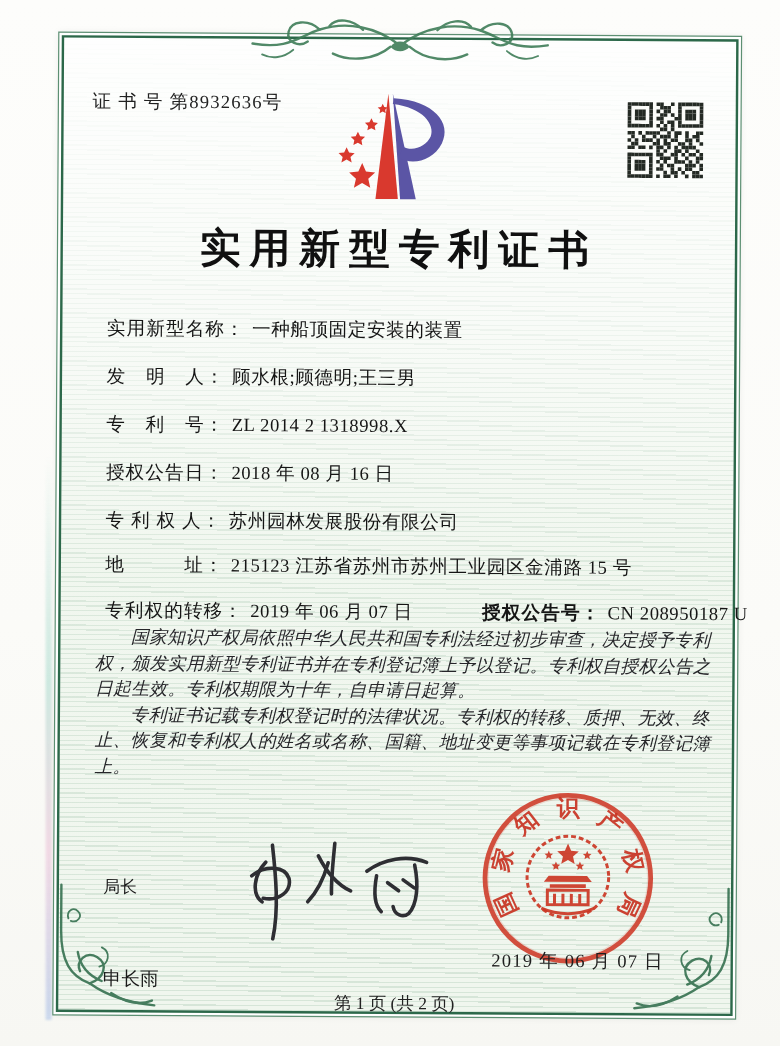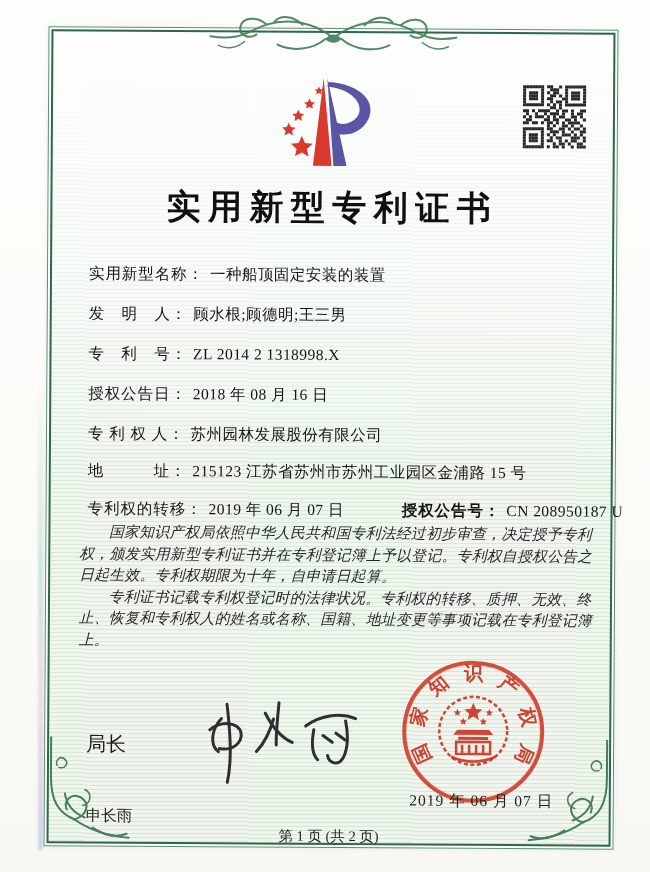--- a/index.html
+++ b/index.html
@@ -49,21 +49,21 @@
   .row .lab{letter-spacing:.06em;}
   .row .val{margin-left:6px;letter-spacing:.03em;}
   .r0{top:232px}.r1{top:272px}.r2{top:312px}.r3{top:352px}.r4{top:392px}.r5{top:429px}.r6{top:467px}
   .col2{margin-left:54px;font-weight:bold;}
 
   .body-text{position:absolute;left:29px;top:490px;width:518px;
              font-style:italic;font-size:14.8px;line-height:21.5px;color:#26262a;
              letter-spacing:.02em;}
   .body-text p{margin:0;text-indent:2em;}
 
-  .sign-role{position:absolute;left:37px;top:699px;font-size:20px;color:#1a1a1a;}
+  .sign-role{position:absolute;left:37px;top:699px;font-size:14px;color:#1a1a1a;}
   .sign-name{position:absolute;left:37px;top:774px;font-size:15.5px;color:#1a1a1a;}
   .sign-script{position:absolute;left:139px;top:662px;width:190px;height:95px;}
 
   .seal{position:absolute;left:351px;top:625px;width:146px;height:146px;}
   .seal-ring{position:absolute;inset:2px;border-radius:50%;border:4px solid rgba(205,56,38,.88);
              box-shadow:0 0 0 1px rgba(205,56,38,.15) inset;}
   .seal-char{position:absolute;font-size:19px;font-weight:700;color:rgba(200,50,34,.92);}
   .seal-emblem{position:absolute;left:33px;top:30px;width:80px;height:84px;}
   .seal-date{position:absolute;left:340px;top:757px;width:185px;text-align:center;
              font-size:15.5px;letter-spacing:1px;color:#1e1e1e;}
@@ -120,20 +120,21 @@
         <path d="M64,88 c-12,-4 -16,-16 -6,-22 c9,-5 18,3 14,12"></path>
         <path d="M46,96 c-12,8 -24,10 -34,6"></path>
         <path d="M74,62 c-2,12 -10,20 -20,24"></path>
         <path d="M56,74 c-8,-2 -10,-12 -2,-16" stroke-width="1.5"></path>
         <path d="M80,36 c-6,2 -10,-4 -6,-8 c4,-4 10,0 8,6" stroke-width="1.5"></path>
       </g>
     </svg>
 
     <div class="content">
 
+      <div class="cert-no">证 书 号 第8932636号</div>
 
       <svg class="logo" viewBox="0 0 120 104">
         <polygon points="53,4 62,98 42,98" fill="#d9392e"></polygon>
         <polygon points="57,4 78,98 64,98" fill="#5b55a5"></polygon>
         <path d="M58,8 C94,10 110,30 101,48 C93,64 74,68 63,61 L66,51 C75,56 87,51 91,42 C95,31 84,16 57,13 Z" fill="#5b55a5"></path>
         <g fill="#d9392e">
           <polygon points="30,66 33.4,73.6 41.6,74.4 35.5,80 37.3,88 30,83.8 22.7,88 24.5,80 18.4,74.4 26.6,73.6"></polygon>
           <polygon points="16,52 18.2,56.6 23.2,57.2 19.5,60.6 20.6,65.6 16,63 11.4,65.6 12.5,60.6 8.8,57.2 13.8,56.6"></polygon>
           <polygon points="26,38 28,42 32.4,42.6 29.2,45.6 30,50 26,47.8 22,50 22.8,45.6 19.6,42.6 24,42"></polygon>
           <polygon points="38,26 39.8,29.6 43.8,30.1 40.9,32.8 41.6,36.7 38,34.8 34.4,36.7 35.1,32.8 32.2,30.1 36.2,29.6"></polygon>

